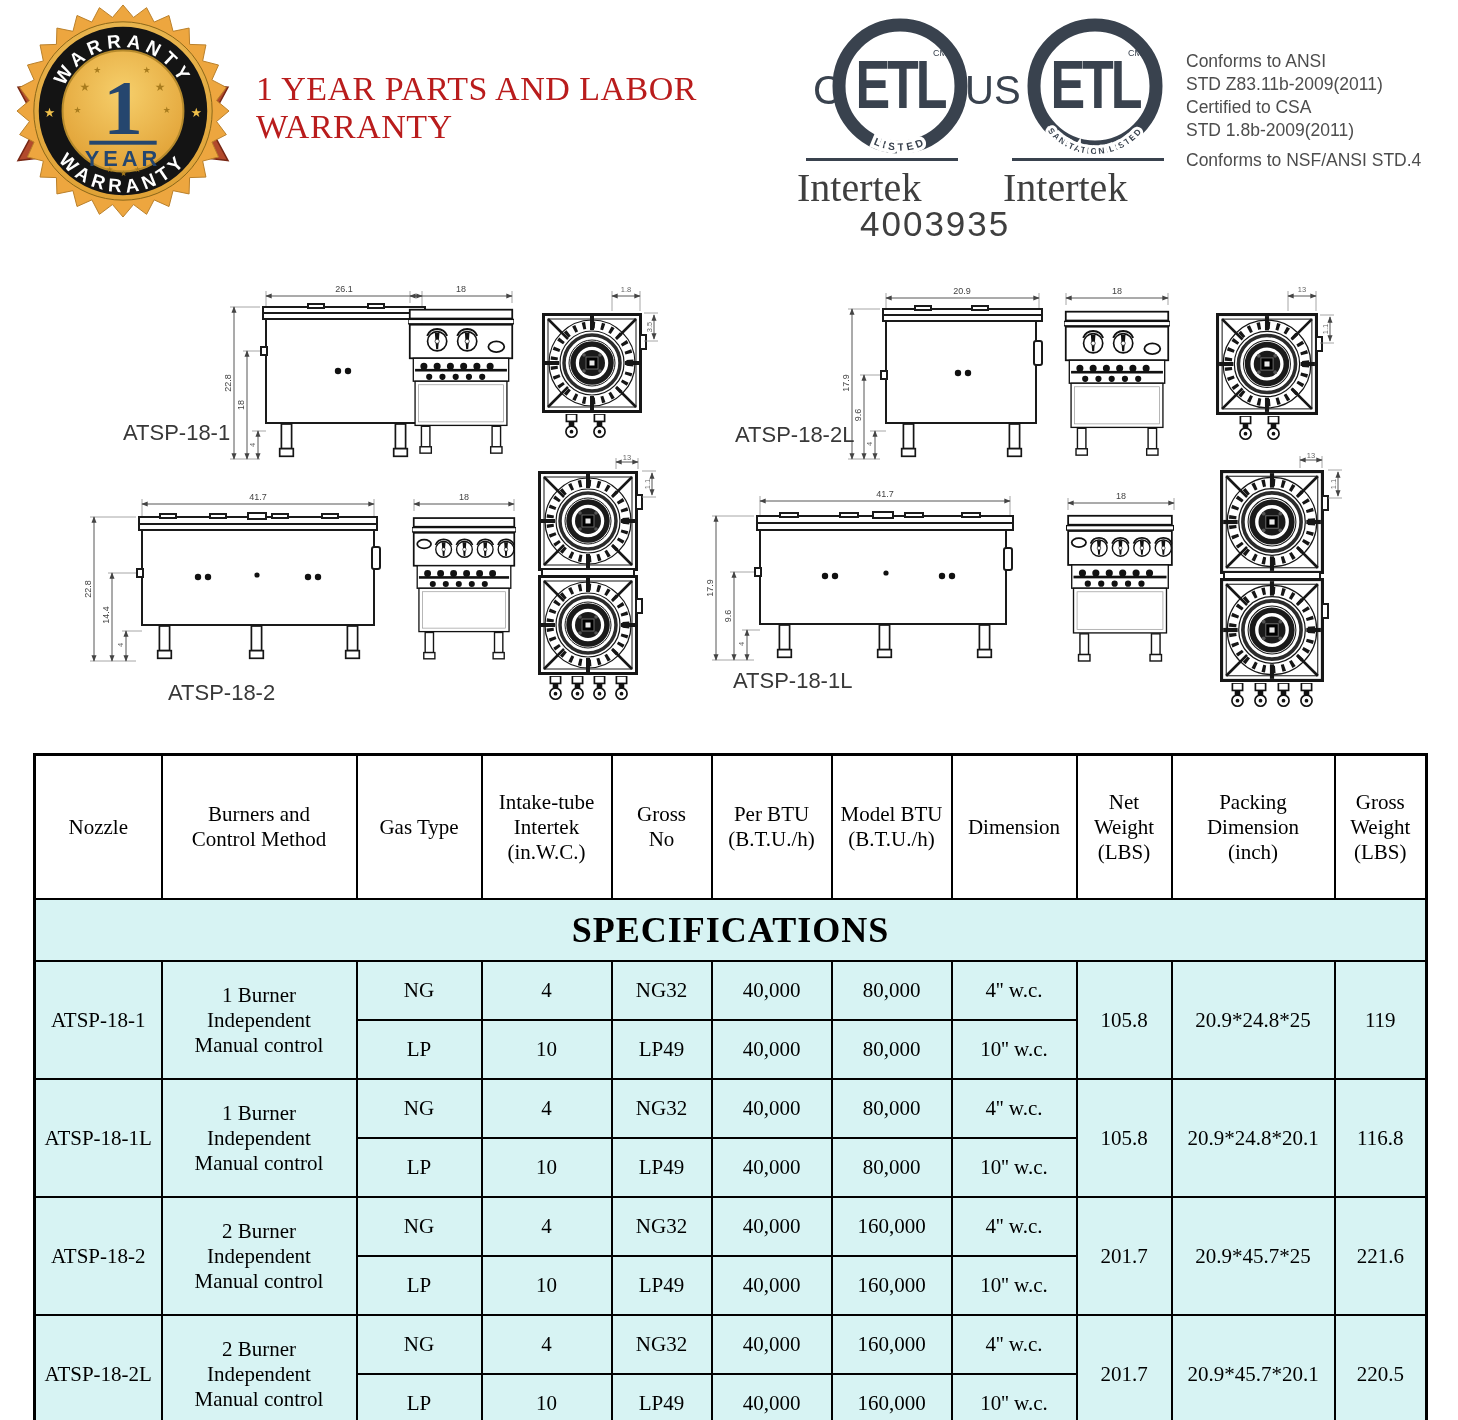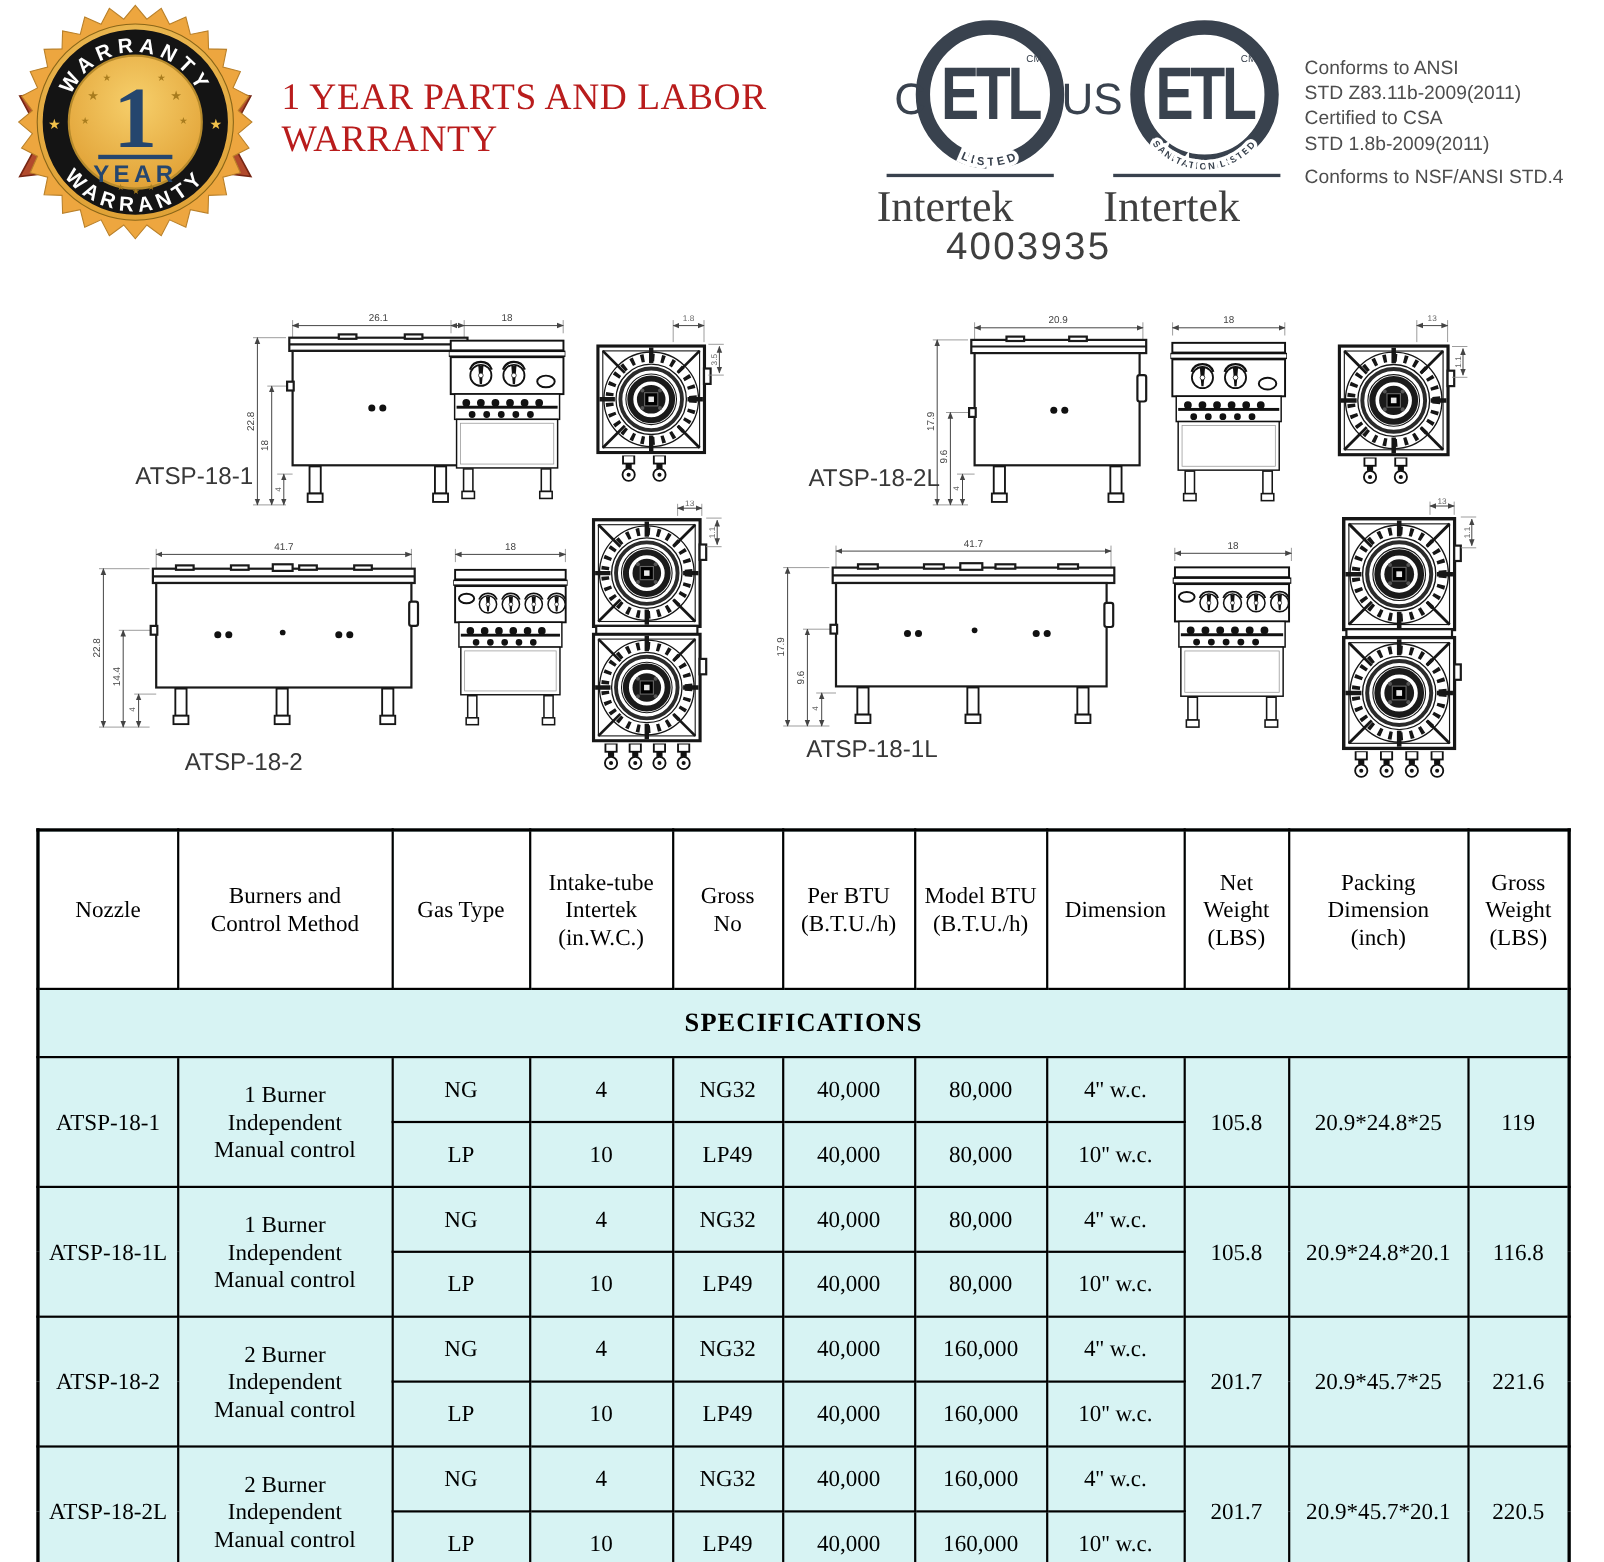--- a/index.html
+++ b/index.html
@@ -28,21 +28,21 @@
   .dtx{font:9px "Liberation Sans",sans-serif;fill:#444 !important;stroke:none !important;}
   .dtx2{font:7.5px "Liberation Sans",sans-serif;fill:#666 !important;stroke:none !important;}
   .dwg-label{position:absolute;font-size:22px;color:#383838;font-family:"Liberation Sans",sans-serif;}
   .dwg{position:absolute;}
   
   #spec-table{position:absolute;left:33px;top:753px;width:1392px;border-collapse:collapse;
               table-layout:fixed;background:#d7f3f3;border:3px solid #000;
               font-family:"Liberation Serif",serif;color:#000;}
   #spec-table td,#spec-table th{border:2.5px solid #000;text-align:center;vertical-align:middle;
               white-space:pre-line;padding:0;font-weight:normal;overflow:hidden;}
-  #spec-table .title-cell{height:60px;font-size:24px;font-weight:bold;letter-spacing:1px;}
+  #spec-table .title-cell{height:60px;font-size:36px;font-weight:bold;letter-spacing:1px;}
   #spec-table thead th{background:#ffffff;height:142px;font-size:21px;}
   #spec-table td{font-size:21px;height:57px;}
 </style>
 </head>
 <body>
 
 <div id="page">
 
   <svg width="0" height="0" style="position:absolute" aria-hidden="true">
     <defs>

